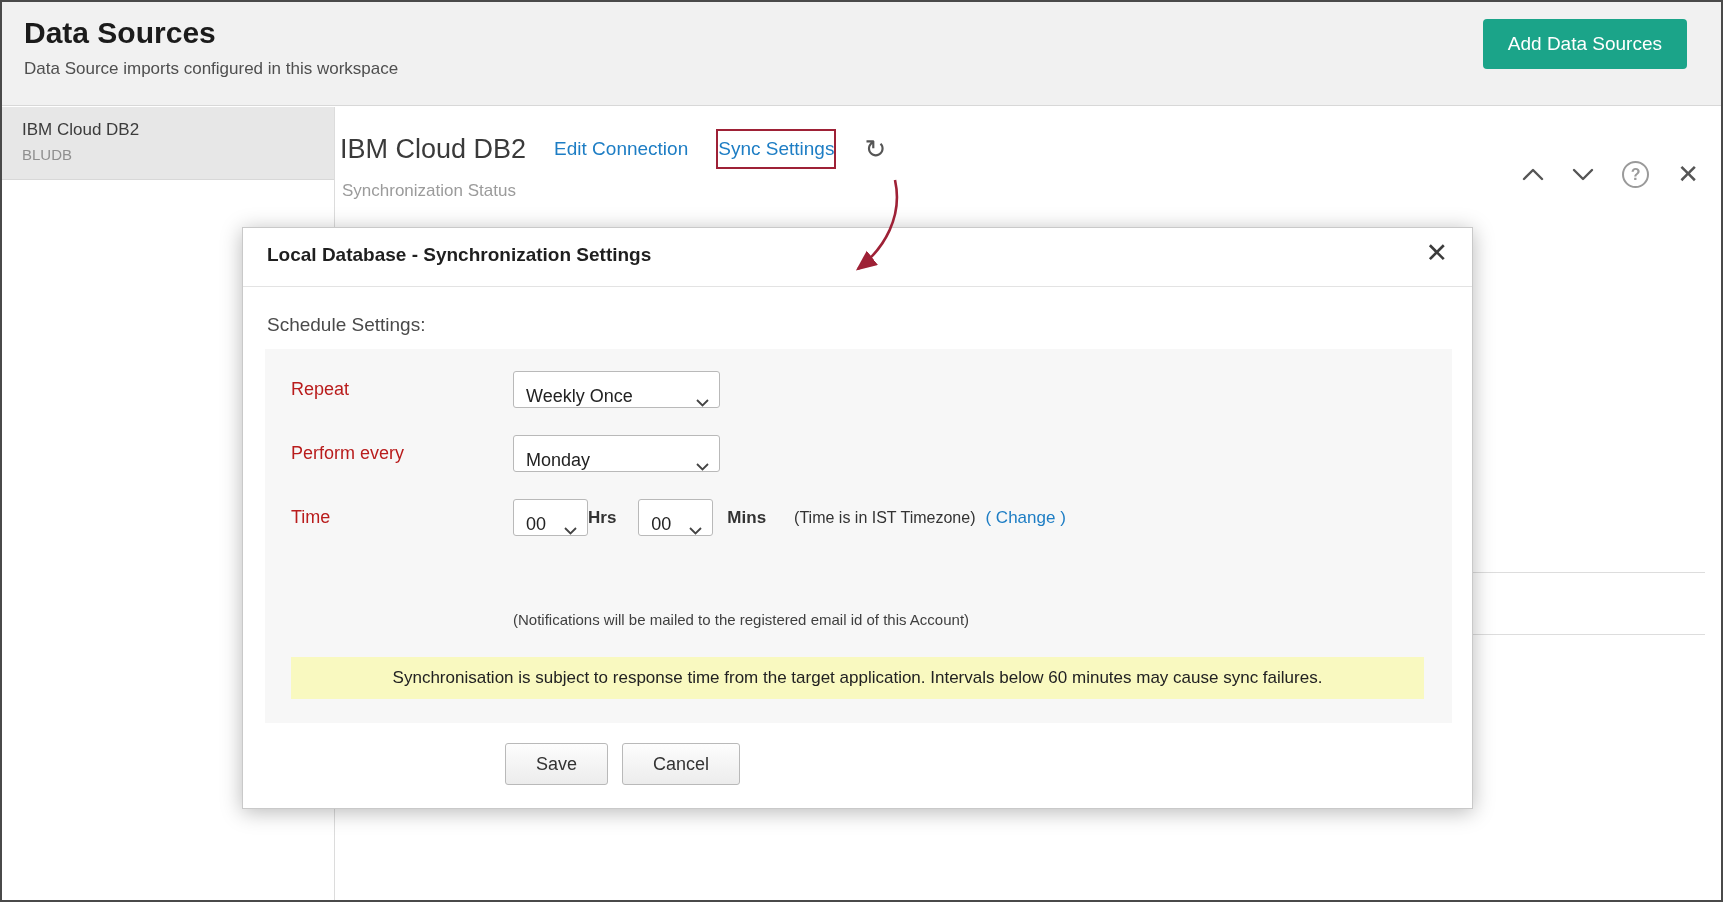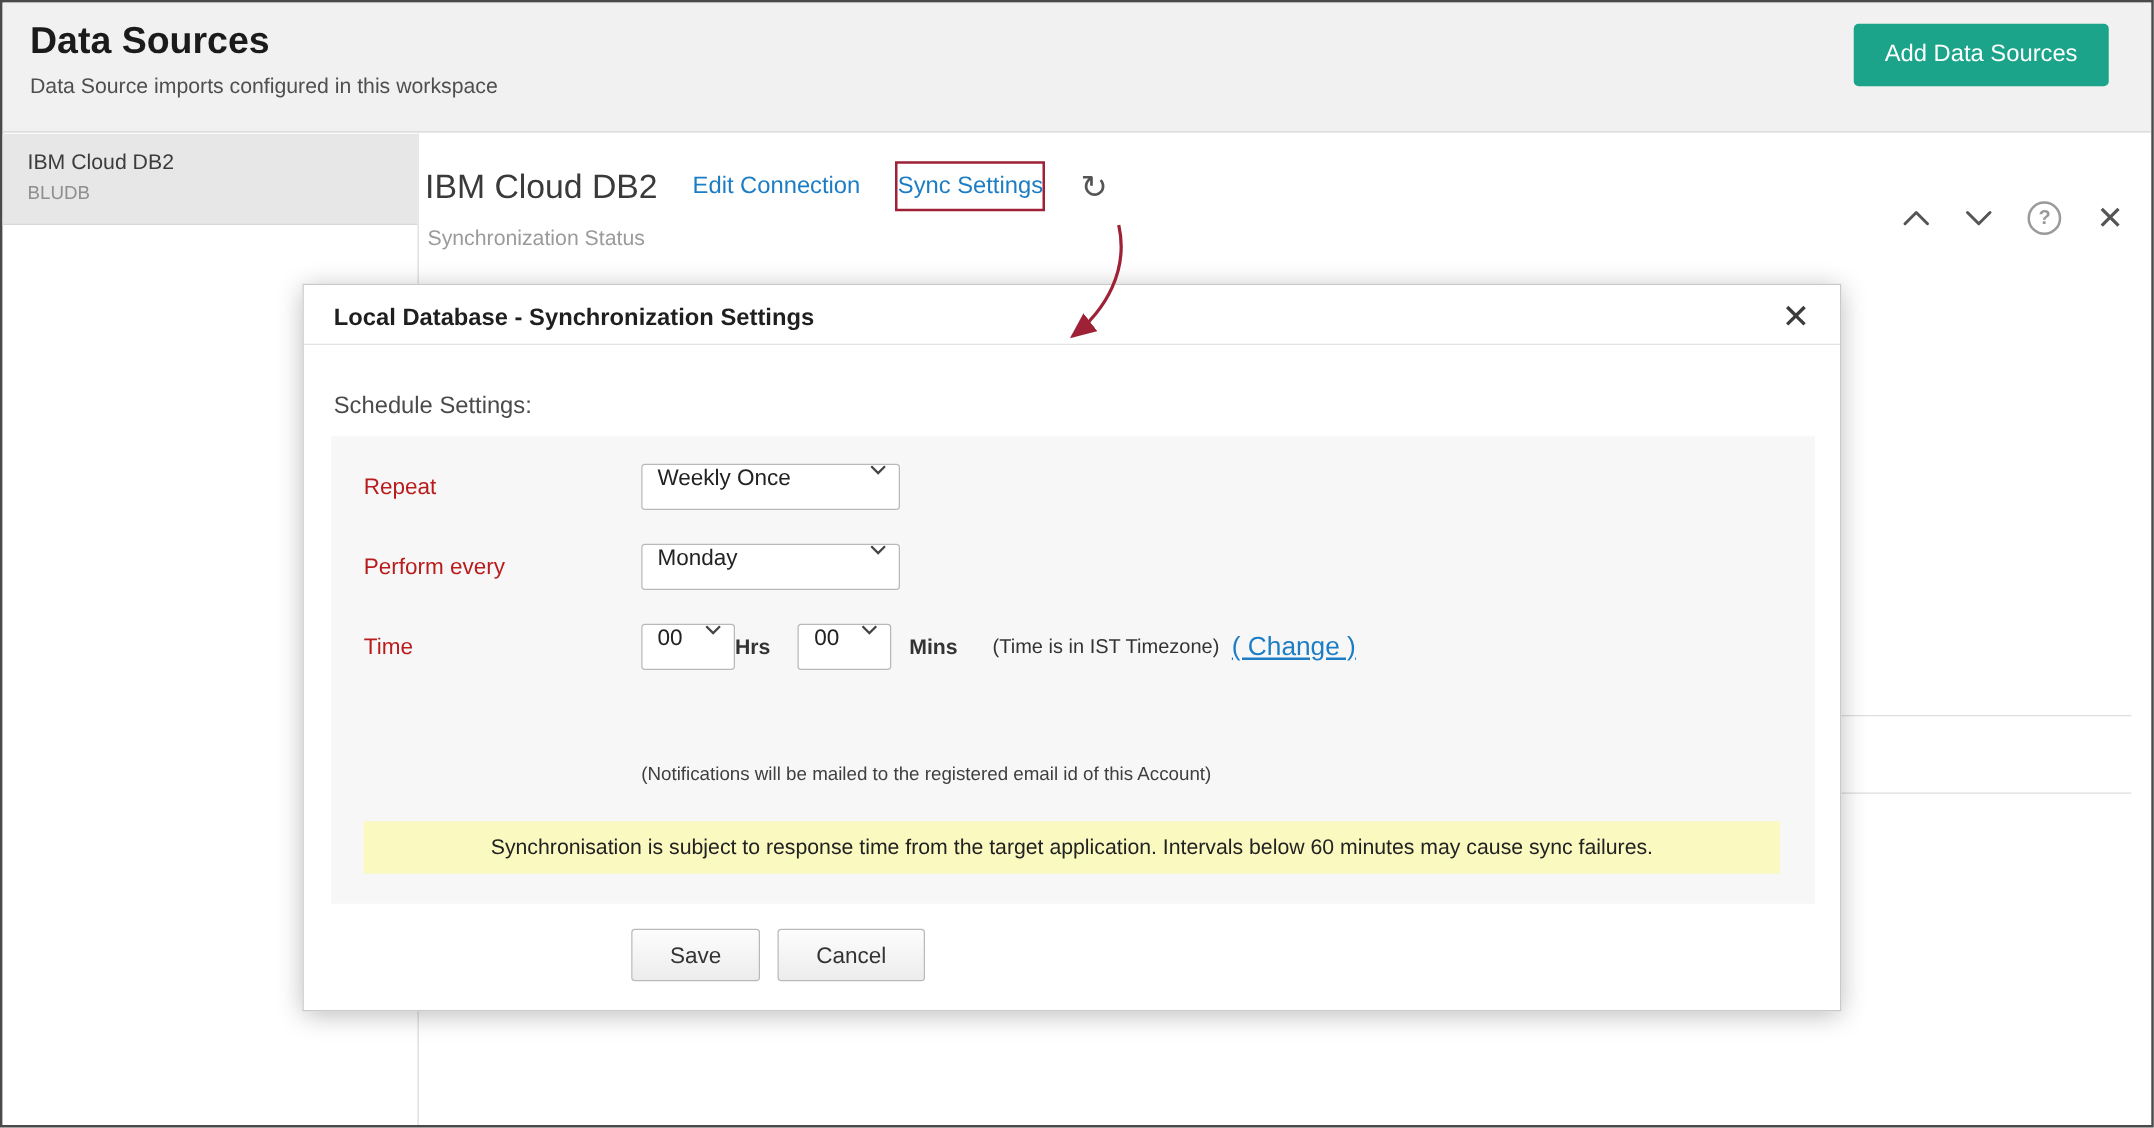--- a/index.html
+++ b/index.html
@@ -47,40 +47,40 @@
   .help-circle { width:27px; height:27px; border:2px solid #9a9a9a; border-radius:50%;
                  color:#9a9a9a; font-size:16px; font-weight:bold; text-align:center;
                  line-height:23px; }
   .close-glyph { font-size:26px; color:#555; line-height:1; }
   .under-divider { position:absolute; height:1px; background:#ddd; left:1106px; right:16px; }
 
   
   .modal { position:absolute; left:240px; top:225px; width:1231px; height:582px;
            background:#fff; border:1px solid #c9c9c9;
            box-shadow:0 3px 20px rgba(0,0,0,0.28); z-index:10; }
-  .modal-header { position:relative; height:48px; border-bottom:1px solid #e3e3e3; }
+  .modal-header { position:relative; height:59px; border-bottom:1px solid #e3e3e3; }
   .modal-title { position:absolute; left:24px; top:0; line-height:54px;
                  font-size:19px; font-weight:bold; color:#1f1f1f; }
   .modal-close { position:absolute; right:24px; top:12px; font-size:27px;
                  color:#3c3c3c; cursor:pointer; line-height:1; font-weight:300; }
   .section-label { position:absolute; left:24px; top:86px; font-size:19px; color:#4a4a4a; }
   .panel { position:absolute; left:22px; right:20px; top:121px; height:374px;
            background:#f7f7f7; }
   .row { position:absolute; left:26px; right:26px; display:flex; align-items:center; }
   .row-label { width:222px; font-size:18px; color:#b91c1c; flex:none; }
   .select { background:#fff; border:1px solid #b9b9b9; border-radius:3px; height:37px;
-            display:flex; align-items:flex-start; justify-content:space-between;
+            display:flex; align-items:flex-end; justify-content:space-between;
             padding:0 10px 0 12px; font-size:18px; color:#222; cursor:pointer; flex:none; }
   .w-wide { width:207px; }
   .w-time { width:75px; }
   .w-notify { width:121px; }
   .caret svg { display:block; }
   .unit { font-size:17px; font-weight:bold; color:#333; flex:none; }
   .tz-note { font-size:16px; color:#333; flex:none; }
-  .change-link { font-size:21px; text-decoration:underline; flex:none; }
+  .change-link { font-size:17px; flex:none; }
   .notify-note { position:absolute; left:248px; top:262px; font-size:15px; color:#3f3f3f; }
   .warning { position:absolute; left:26px; right:28px; top:308px; height:42px;
              background:var(--warning-bg); font-size:17px; color:#222;
              display:flex; align-items:center; justify-content:center; }
   .modal-buttons { position:absolute; left:262px; top:515px; display:flex; gap:14px; }
   .btn { height:42px; padding:0 30px; font-size:18px; color:#333; font-family:inherit;
          background:linear-gradient(#fdfdfd,#ececec); border:1px solid #b9b9b9;
          border-radius:3px; cursor:pointer; }
 
   

